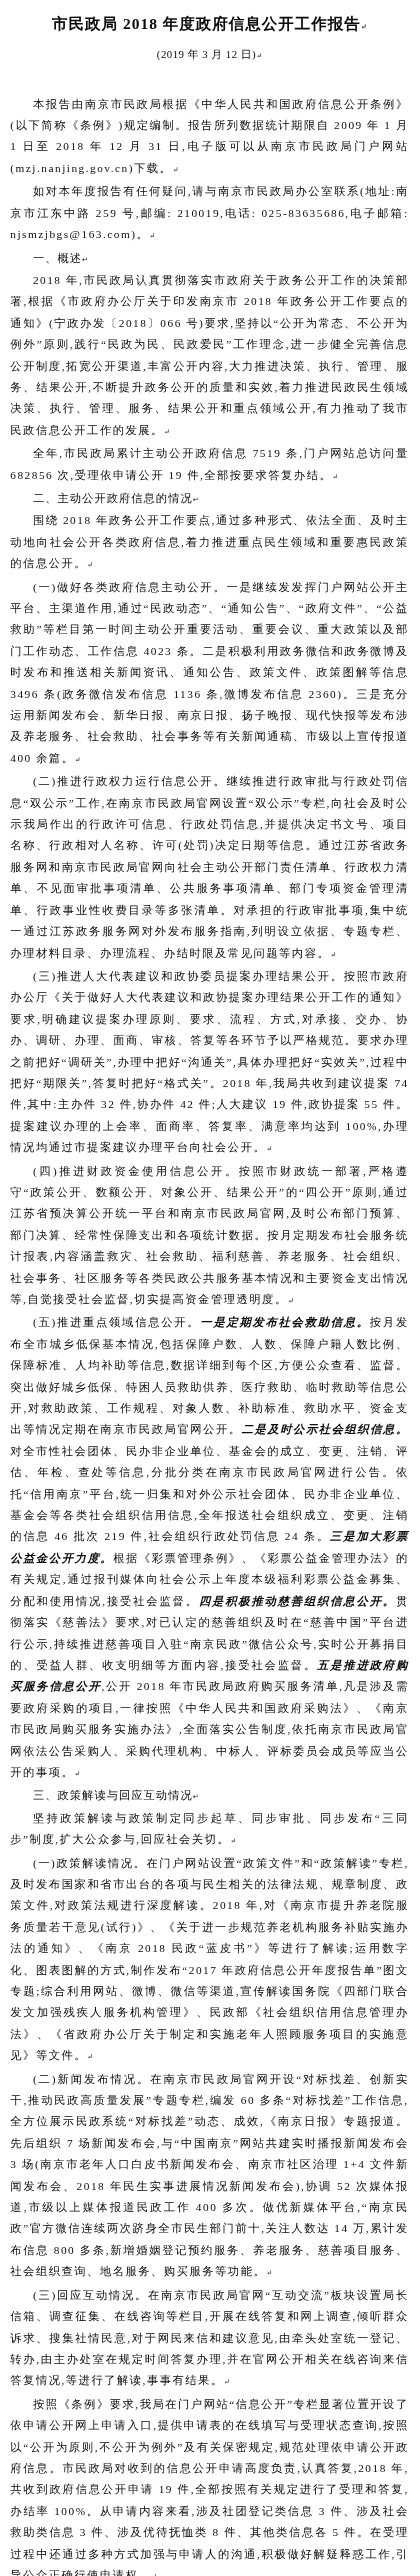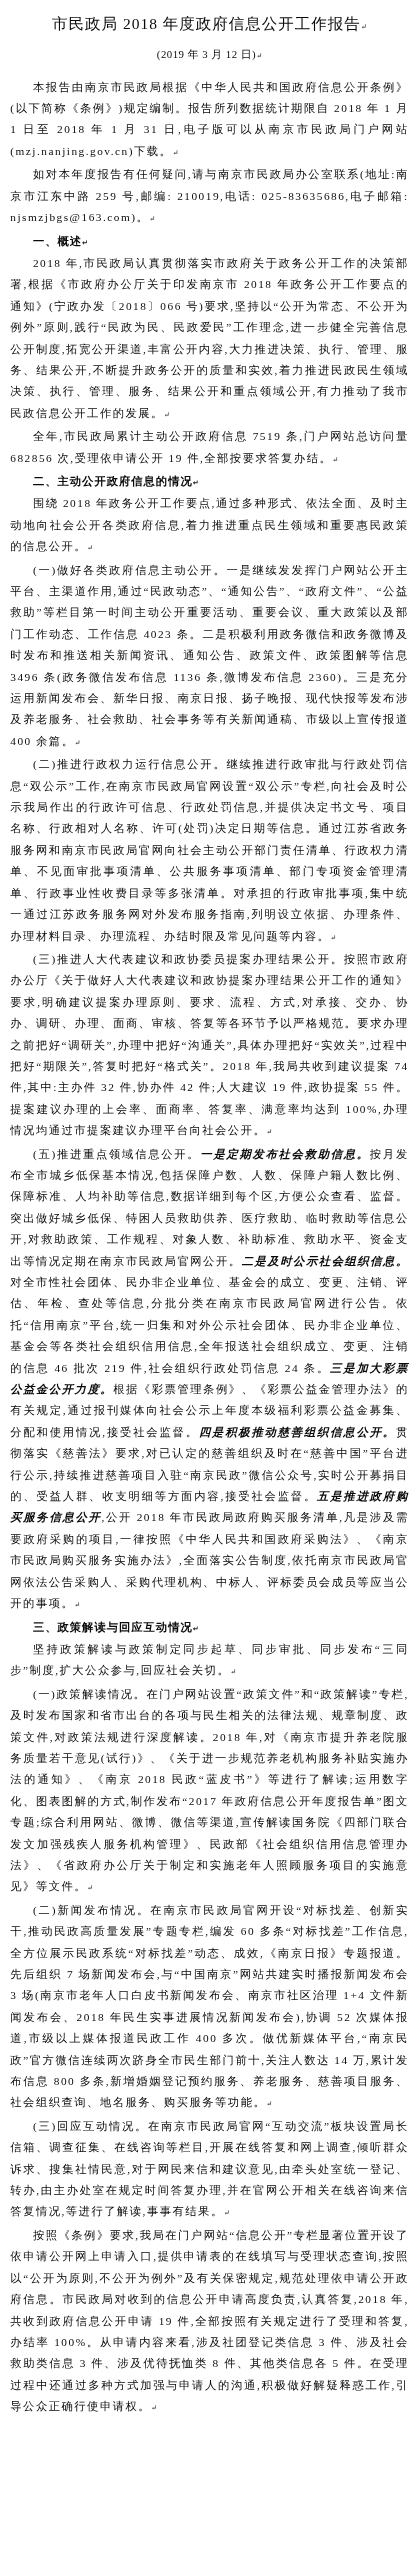--- a/index.html
+++ b/index.html
@@ -13,45 +13,45 @@
     font-family: "Liberation Serif", "DejaVu Serif", serif;
   }
   .page {
     padding: 10.3px 11.3px 24px 10.3px;
     background: #ffffff;
   }
   h1.doc-title {
     margin: 4.1px 0 8.2px 0;
     text-align: center;
     font-size: 15.5px;
-    font-weight: normal;
+    font-weight: bold;
     letter-spacing: 1px;
     line-height: 20.6px;
     font-family: "Liberation Serif", "DejaVu Serif", serif;
   }
   .doc-date {
     text-align: center;
     font-size: 10.8px;
     letter-spacing: 0.5px;
-    margin: 0 0 12px 0;
+    margin: 0 0 29px 0;
     line-height: 16.5px;
   }
   .doc-body p.para,
   .doc-body h2.heading {
     margin: 0;
     font-size: 11.3px;
     line-height: 21.4px;
     letter-spacing: 1.5px;
     text-indent: 2em;
     text-align: justify;
     font-weight: normal;
   }
   .doc-body h2.heading {
     font-family: "Liberation Sans", "DejaVu Sans", sans-serif;
-    font-weight: bold;
+    font-weight: normal;
     letter-spacing: 1px;
   }
   .doc-body .bold {
     font-weight: bold;
     font-family: "Liberation Sans", "DejaVu Sans", sans-serif;
     font-style: italic;
   }
   .pmark {
     font-size: 7.2px;
     letter-spacing: 0;
@@ -59,30 +59,31 @@
     vertical-align: baseline;
   }
 </style>
 </head>
 <body>
 
 <div class="page">
   <h1 class="doc-title"><span>市民政局 2018 年度政府信息公开工作报告</span><span class="pmark">↵</span></h1>
   <div class="doc-date"><span>(2019 年 3 月 12 日)</span><span class="pmark">↵</span></div>
   <div class="doc-body">
-      <p class="para"><span>本报告由南京市民政局根据《中华人民共和国政府信息公开条例》(以下简称《条例》)规定编制。报告所列数据统计期限自 2018 年 1 月 1 日至 2018 年 1 月 31 日,电子版可以从南京市民政局门户网站(mzj.nanjing.gov.cn)下载。</span><span class="pmark">↵</span></p>
+      <p class="para"><span>本报告由南京市民政局根据《中华人民共和国政府信息公开条例》(以下简称《条例》)规定编制。报告所列数据统计期限自 2009 年 1 月 1 日至 2018 年 12 月 31 日,电子版可以从南京市民政局门户网站(mzj.nanjing.gov.cn)下载。</span><span class="pmark">↵</span></p>
       <p class="para"><span>如对本年度报告有任何疑问,请与南京市民政局办公室联系(地址:南京市江东中路 259 号,邮编: 210019,电话: 025-83635686,电子邮箱: njsmzjbgs@163.com)。</span><span class="pmark">↵</span></p>
       <h2 class="heading"><span>一、概述</span><span class="pmark">↵</span></h2>
       <p class="para"><span>2018 年,市民政局认真贯彻落实市政府关于政务公开工作的决策部署,根据《市政府办公厅关于印发南京市 2018 年政务公开工作要点的通知》(宁政办发〔2018〕066 号)要求,坚持以“公开为常态、不公开为例外”原则,践行“民政为民、民政爱民”工作理念,进一步健全完善信息公开制度,拓宽公开渠道,丰富公开内容,大力推进决策、执行、管理、服务、结果公开,不断提升政务公开的质量和实效,着力推进民政民生领域决策、执行、管理、服务、结果公开和重点领域公开,有力推动了我市民政信息公开工作的发展。</span><span class="pmark">↵</span></p>
       <p class="para"><span>全年,市民政局累计主动公开政府信息 7519 条,门户网站总访问量 682856 次,受理依申请公开 19 件,全部按要求答复办结。</span><span class="pmark">↵</span></p>
       <h2 class="heading"><span>二、主动公开政府信息的情况</span><span class="pmark">↵</span></h2>
       <p class="para"><span>围绕 2018 年政务公开工作要点,通过多种形式、依法全面、及时主动地向社会公开各类政府信息,着力推进重点民生领域和重要惠民政策的信息公开。</span><span class="pmark">↵</span></p>
       <p class="para"><span>(一)做好各类政府信息主动公开。一是继续发发挥门户网站公开主平台、主渠道作用,通过“民政动态”、“通知公告”、“政府文件”、“公益救助”等栏目第一时间主动公开重要活动、重要会议、重大政策以及部门工作动态、工作信息 4023 条。二是积极利用政务微信和政务微博及时发布和推送相关新闻资讯、通知公告、政策文件、政策图解等信息 3496 条(政务微信发布信息 1136 条,微博发布信息 2360)。三是充分运用新闻发布会、新华日报、南京日报、扬子晚报、现代快报等发布涉及养老服务、社会救助、社会事务等有关新闻通稿、市级以上宣传报道 400 余篇。</span><span class="pmark">↵</span></p>
-      <p class="para"><span>(二)推进行政权力运行信息公开。继续推进行政审批与行政处罚信息“双公示”工作,在南京市民政局官网设置“双公示”专栏,向社会及时公示我局作出的行政许可信息、行政处罚信息,并提供决定书文号、项目名称、行政相对人名称、许可(处罚)决定日期等信息。通过江苏省政务服务网和南京市民政局官网向社会主动公开部门责任清单、行政权力清单、不见面审批事项清单、公共服务事项清单、部门专项资金管理清单、行政事业性收费目录等多张清单。对承担的行政审批事项,集中统一通过江苏政务服务网对外发布服务指南,列明设立依据、办理条件、办理材料目录、办理流程、办结时限及常见问题等内容。</span><span class="pmark">↵</span></p>
+      <p class="para"><span>(二)推进行政权力运行信息公开。继续推进行政审批与行政处罚信息“双公示”工作,在南京市民政局官网设置“双公示”专栏,向社会及时公示我局作出的行政许可信息、行政处罚信息,并提供决定书文号、项目名称、行政相对人名称、许可(处罚)决定日期等信息。通过江苏省政务服务网和南京市民政局官网向社会主动公开部门责任清单、行政权力清单、不见面审批事项清单、公共服务事项清单、部门专项资金管理清单、行政事业性收费目录等多张清单。对承担的行政审批事项,集中统一通过江苏政务服务网对外发布服务指南,列明设立依据、专题专栏、办理材料目录、办理流程、办结时限及常见问题等内容。</span><span class="pmark">↵</span></p>
       <p class="para"><span>(三)推进人大代表建议和政协委员提案办理结果公开。按照市政府办公厅《关于做好人大代表建议和政协提案办理结果公开工作的通知》要求,明确建议提案办理原则、要求、流程、方式,对承接、交办、协办、调研、办理、面商、审核、答复等各环节予以严格规范。要求办理之前把好“调研关”,办理中把好“沟通关”,具体办理把好“实效关”,过程中把好“期限关”,答复时把好“格式关”。2018 年,我局共收到建议提案 74 件,其中:主办件 32 件,协办件 42 件;人大建议 19 件,政协提案 55 件。提案建议办理的上会率、面商率、答复率、满意率均达到 100%,办理情况均通过市提案建议办理平台向社会公开。</span><span class="pmark">↵</span></p>
+      <p class="para"><span>(四)推进财政资金使用信息公开。按照市财政统一部署,严格遵守“政策公开、数额公开、对象公开、结果公开”的“四公开”原则,通过江苏省预决算公开统一平台和南京市民政局官网,及时公布部门预算、部门决算、经常性保障支出和各项统计数据。按月定期发布社会服务统计报表,内容涵盖救灾、社会救助、福利慈善、养老服务、社会组织、社会事务、社区服务等各类民政公共服务基本情况和主要资金支出情况等,自觉接受社会监督,切实提高资金管理透明度。</span><span class="pmark">↵</span></p>
       <p class="para"><span>(五)推进重点领域信息公开。</span><span class="bold">一是定期发布社会救助信息。</span><span>按月发布全市城乡低保基本情况,包括保障户数、人数、保障户籍人数比例、保障标准、人均补助等信息,数据详细到每个区,方便公众查看、监督。突出做好城乡低保、特困人员救助供养、医疗救助、临时救助等信息公开,对救助政策、工作规程、对象人数、补助标准、救助水平、资金支出等情况定期在南京市民政局官网公开。</span><span class="bold">二是及时公示社会组织信息。</span><span>对全市性社会团体、民办非企业单位、基金会的成立、变更、注销、评估、年检、查处等信息,分批分类在南京市民政局官网进行公告。依托“信用南京”平台,统一归集和对外公示社会团体、民办非企业单位、基金会等各类社会组织信用信息,全年报送社会组织成立、变更、注销的信息 46 批次 219 件,社会组织行政处罚信息 24 条。</span><span class="bold">三是加大彩票公益金公开力度。</span><span>根据《彩票管理条例》、《彩票公益金管理办法》的有关规定,通过报刊媒体向社会公示上年度本级福利彩票公益金募集、分配和使用情况,接受社会监督。</span><span class="bold">四是积极推动慈善组织信息公开。</span><span>贯彻落实《慈善法》要求,对已认定的慈善组织及时在“慈善中国”平台进行公示,持续推进慈善项目入驻“南京民政”微信公众号,实时公开募捐目的、受益人群、收支明细等方面内容,接受社会监督。</span><span class="bold">五是推进政府购买服务信息公开</span><span>,公开 2018 年市民政局政府购买服务清单,凡是涉及需要政府采购的项目,一律按照《中华人民共和国政府采购法》、《南京市民政局购买服务实施办法》,全面落实公告制度,依托南京市民政局官网依法公告采购人、采购代理机构、中标人、评标委员会成员等应当公开的事项。</span><span class="pmark">↵</span></p>
       <h2 class="heading"><span>三、政策解读与回应互动情况</span><span class="pmark">↵</span></h2>
       <p class="para"><span>坚持政策解读与政策制定同步起草、同步审批、同步发布“三同步”制度,扩大公众参与,回应社会关切。</span><span class="pmark">↵</span></p>
       <p class="para"><span>(一)政策解读情况。在门户网站设置“政策文件”和“政策解读”专栏,及时发布国家和省市出台的各项与民生相关的法律法规、规章制度、政策文件,对政策法规进行深度解读。2018 年,对《南京市提升养老院服务质量若干意见(试行)》、《关于进一步规范养老机构服务补贴实施办法的通知》、《南京 2018 民政“蓝皮书”》等进行了解读;运用数字化、图表图解的方式,制作发布“2017 年政府信息公开年度报告单”图文专题;综合利用网站、微博、微信等渠道,宣传解读国务院《四部门联合发文加强残疾人服务机构管理》、民政部《社会组织信用信息管理办法》、《省政府办公厅关于制定和实施老年人照顾服务项目的实施意见》等文件。</span><span class="pmark">↵</span></p>
       <p class="para"><span>(二)新闻发布情况。在南京市民政局官网开设“对标找差、创新实干,推动民政高质量发展”专题专栏,编发 60 多条“对标找差”工作信息,全方位展示民政系统“对标找差”动态、成效,《南京日报》专题报道。先后组织 7 场新闻发布会,与“中国南京”网站共建实时播报新闻发布会 3 场(南京市老年人口白皮书新闻发布会、南京市社区治理 1+4 文件新闻发布会、2018 年民生实事进展情况新闻发布会),协调 52 次媒体报道,市级以上媒体报道民政工作 400 多次。做优新媒体平台,“南京民政”官方微信连续两次跻身全市民生部门前十,关注人数达 14 万,累计发布信息 800 多条,新增婚姻登记预约服务、养老服务、慈善项目服务、社会组织查询、地名服务、购买服务等功能。</span><span class="pmark">↵</span></p>
       <p class="para"><span>(三)回应互动情况。在南京市民政局官网“互动交流”板块设置局长信箱、调查征集、在线咨询等栏目,开展在线答复和网上调查,倾听群众诉求、搜集社情民意,对于网民来信和建议意见,由牵头处室统一登记、转办,由主办处室在规定时间答复办理,并在官网公开相关在线咨询来信答复情况,等进行了解读,事事有结果。</span><span class="pmark">↵</span></p>
       <p class="para"><span>按照《条例》要求,我局在门户网站“信息公开”专栏显著位置开设了依申请公开网上申请入口,提供申请表的在线填写与受理状态查询,按照以“公开为原则,不公开为例外”及有关保密规定,规范处理依申请公开政府信息。市民政局对收到的信息公开申请高度负责,认真答复,2018 年,共收到政府信息公开申请 19 件,全部按照有关规定进行了受理和答复,办结率 100%。从申请内容来看,涉及社团登记类信息 3 件、涉及社会救助类信息 3 件、涉及优待抚恤类 8 件、其他类信息各 5 件。在受理过程中还通过多种方式加强与申请人的沟通,积极做好解疑释惑工作,引导公众正确行使申请权。</span><span class="pmark">↵</span></p>
     </div>
 </div>
 

